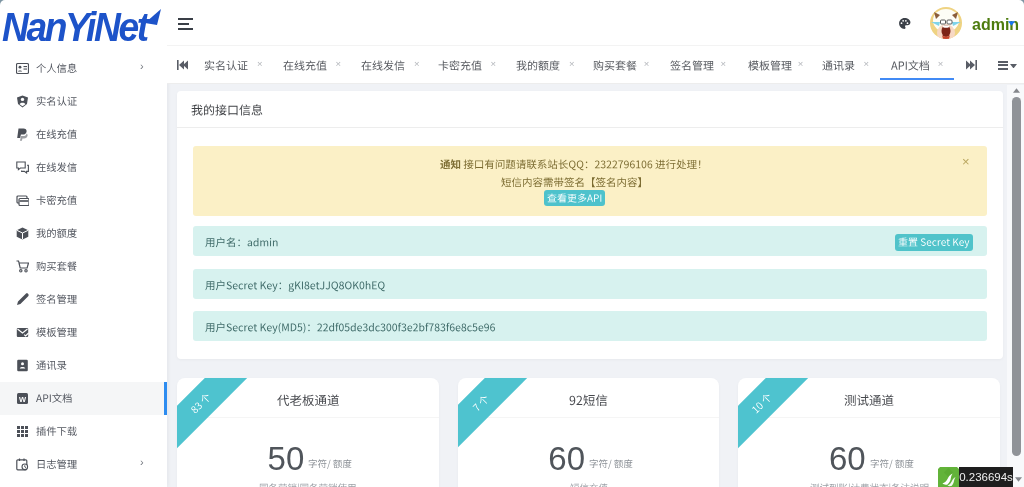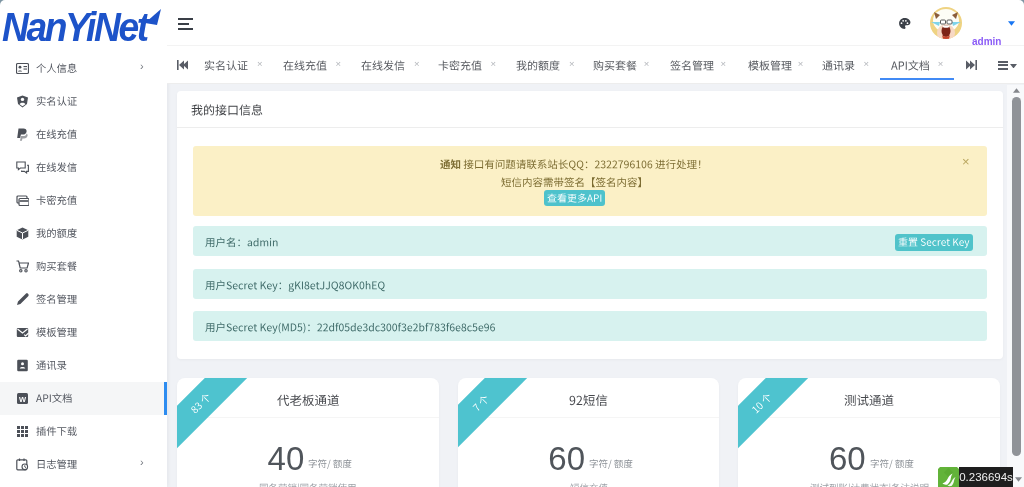--- a/index.html
+++ b/index.html
@@ -345,21 +345,21 @@
       <path d="M28 5l-6 3 4 4z" fill="#8a5d3b"></path>
       <path d="M1 15l9 0-1 4z" fill="#7fd4ea"></path>
       <path d="M31 15l-9 0 1 4z" fill="#7fd4ea"></path>
       <rect x="10.5" y="13" width="5" height="4" rx="1" fill="#fff" stroke="#5a5a5a" stroke-width="1"></rect>
       <rect x="17" y="13" width="5" height="4" rx="1" fill="#fff" stroke="#5a5a5a" stroke-width="1"></rect>
       <ellipse cx="16" cy="24" rx="4.5" ry="6" fill="#7d2417"></ellipse>
       <ellipse cx="16" cy="19.5" rx="3.2" ry="1.3" fill="#fff"></ellipse>
       <path d="M12 28c1.5 2 6.5 2 8 0l-1 4h-6z" fill="#c6452c"></path>
     </g>
   </svg>
-<div style="position:absolute;left:972px;top:16px;font-family:'Liberation Sans',sans-serif;font-size:10px;font-weight:bold;color:#8b5cf6;margin-top:20px;">admin</div>
+<div style="position:absolute;left:972px;top:16px;font-family:'Liberation Sans',sans-serif;font-size:16px;font-weight:bold;color:#4d7c0f;">admin</div>
 <svg style="position:absolute;left:1007.5px;top:21px" width="7" height="5" viewBox="0 0 9 6">
     <polygon points="0,0 9,0 4.5,6" fill="#1876f2"></polygon>
   </svg>
 <div style="position:absolute;left:167px;top:46px;width:857px;height:38px;background:#fff;border-bottom:1px solid #ededed;box-sizing:border-box;"></div>
 <svg style="position:absolute;left:177px;top:60px" width="11" height="10" viewBox="0 0 11 10">
     <rect x="0" y="0" width="1.6" height="10" fill="#595d66"></rect>
     <polygon points="2,5 7,0.5 7,9.5" fill="#595d66"></polygon>
     <polygon points="6,5 11,0.5 11,9.5" fill="#595d66"></polygon>
   </svg>
 <div style="position:absolute;left:204.4px;top:59.5px;">
@@ -679,21 +679,21 @@
 <div style="position:absolute;left:177.0px;top:378px;width:261.7px;height:120px;border-radius:8px;overflow:hidden;">
     <div style="position:absolute;left:-36.5px;top:9.5px;width:120px;height:30px;background:#4ec3cf;transform:rotate(-45deg);display:flex;align-items:center;justify-content:center;">
       <svg width="23.3" height="10" viewBox="0 0 2334 1000" fill="#fff" style="overflow:visible;display:block;">
         <use href="#g60" transform="translate(0 880) scale(1 -1)"></use>
         <use href="#g3a" transform="translate(555 880) scale(1 -1)"></use>
         <use href="#g2e" transform="translate(1110 880) scale(1 -1)"></use>
         <use href="#g0" transform="translate(1334 880) scale(1 -1)"></use>
       </svg>
     </div>
   </div>
-<div style="position:absolute;left:267.6px;top:442px;font-family:'Liberation Sans',sans-serif;font-size:33px;line-height:33px;color:#50555b;">40</div>
+<div style="position:absolute;left:267.6px;top:442px;font-family:'Liberation Sans',sans-serif;font-size:33px;line-height:33px;color:#50555b;">50</div>
 <div style="position:absolute;left:308.3px;top:458.5px;">
     <svg width="43.9" height="9.5" viewBox="0 0 4616 1000" fill="#8b9096" style="overflow:visible;display:block;">
       <use href="#g6f" transform="translate(0 880) scale(1 -1)"></use>
       <use href="#g70" transform="translate(1000 880) scale(1 -1)"></use>
       <use href="#g71" transform="translate(2000 880) scale(1 -1)"></use>
       <use href="#g2e" transform="translate(2392 880) scale(1 -1)"></use>
       <use href="#g11" transform="translate(2616 880) scale(1 -1)"></use>
       <use href="#g12" transform="translate(3616 880) scale(1 -1)"></use>
     </svg>
   </div>

